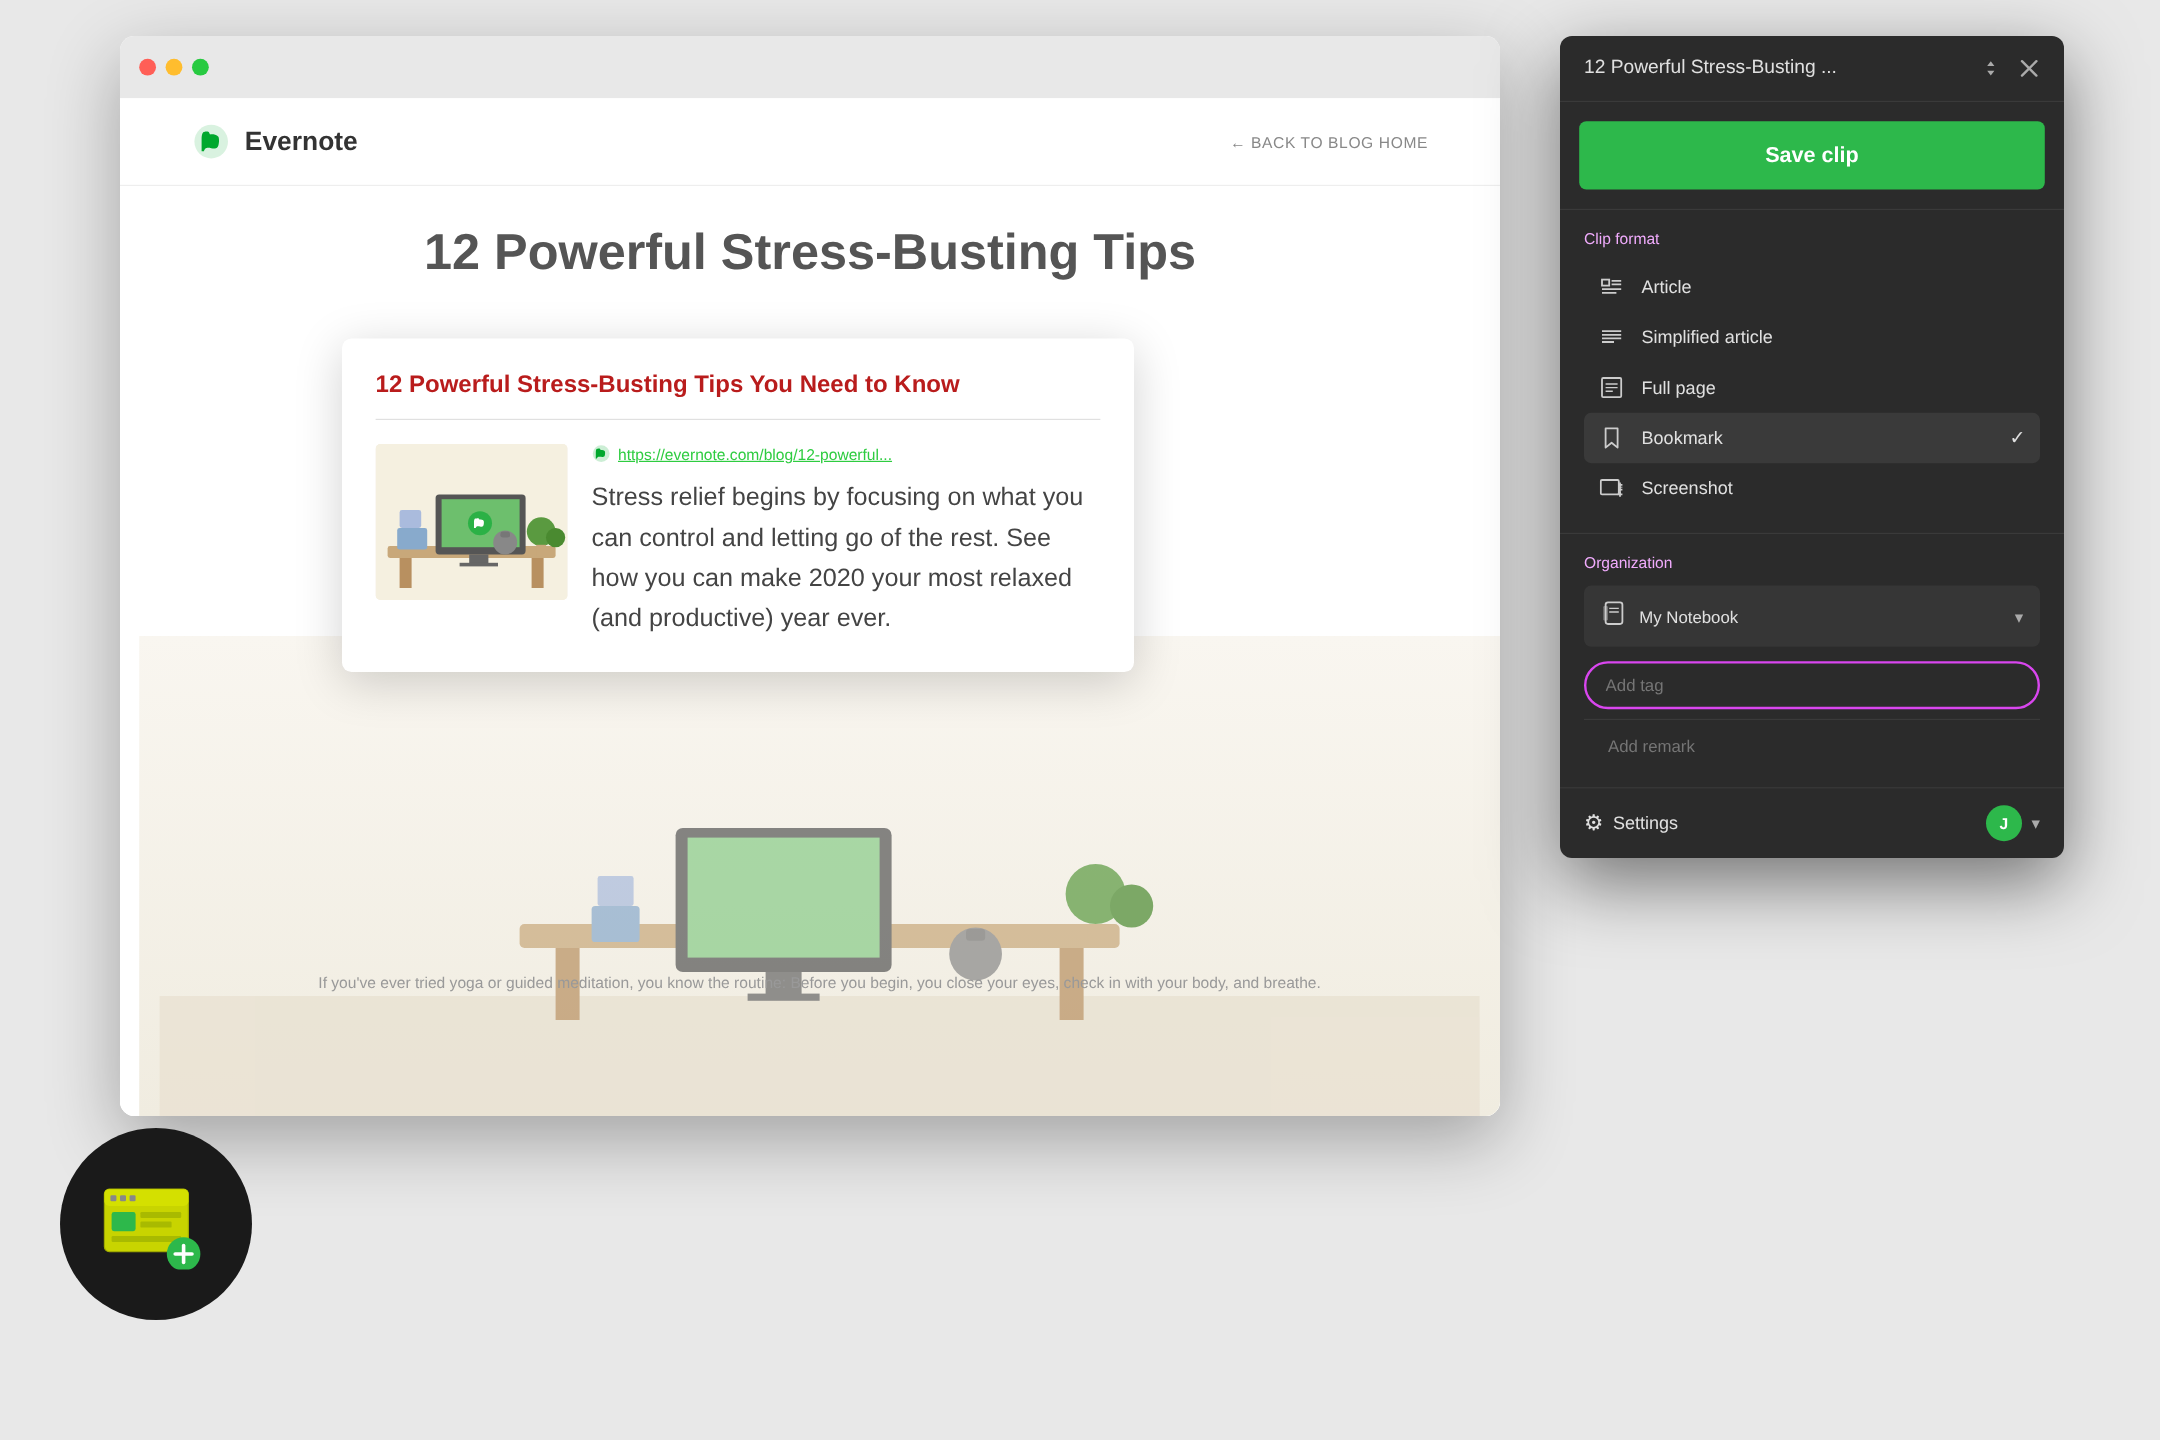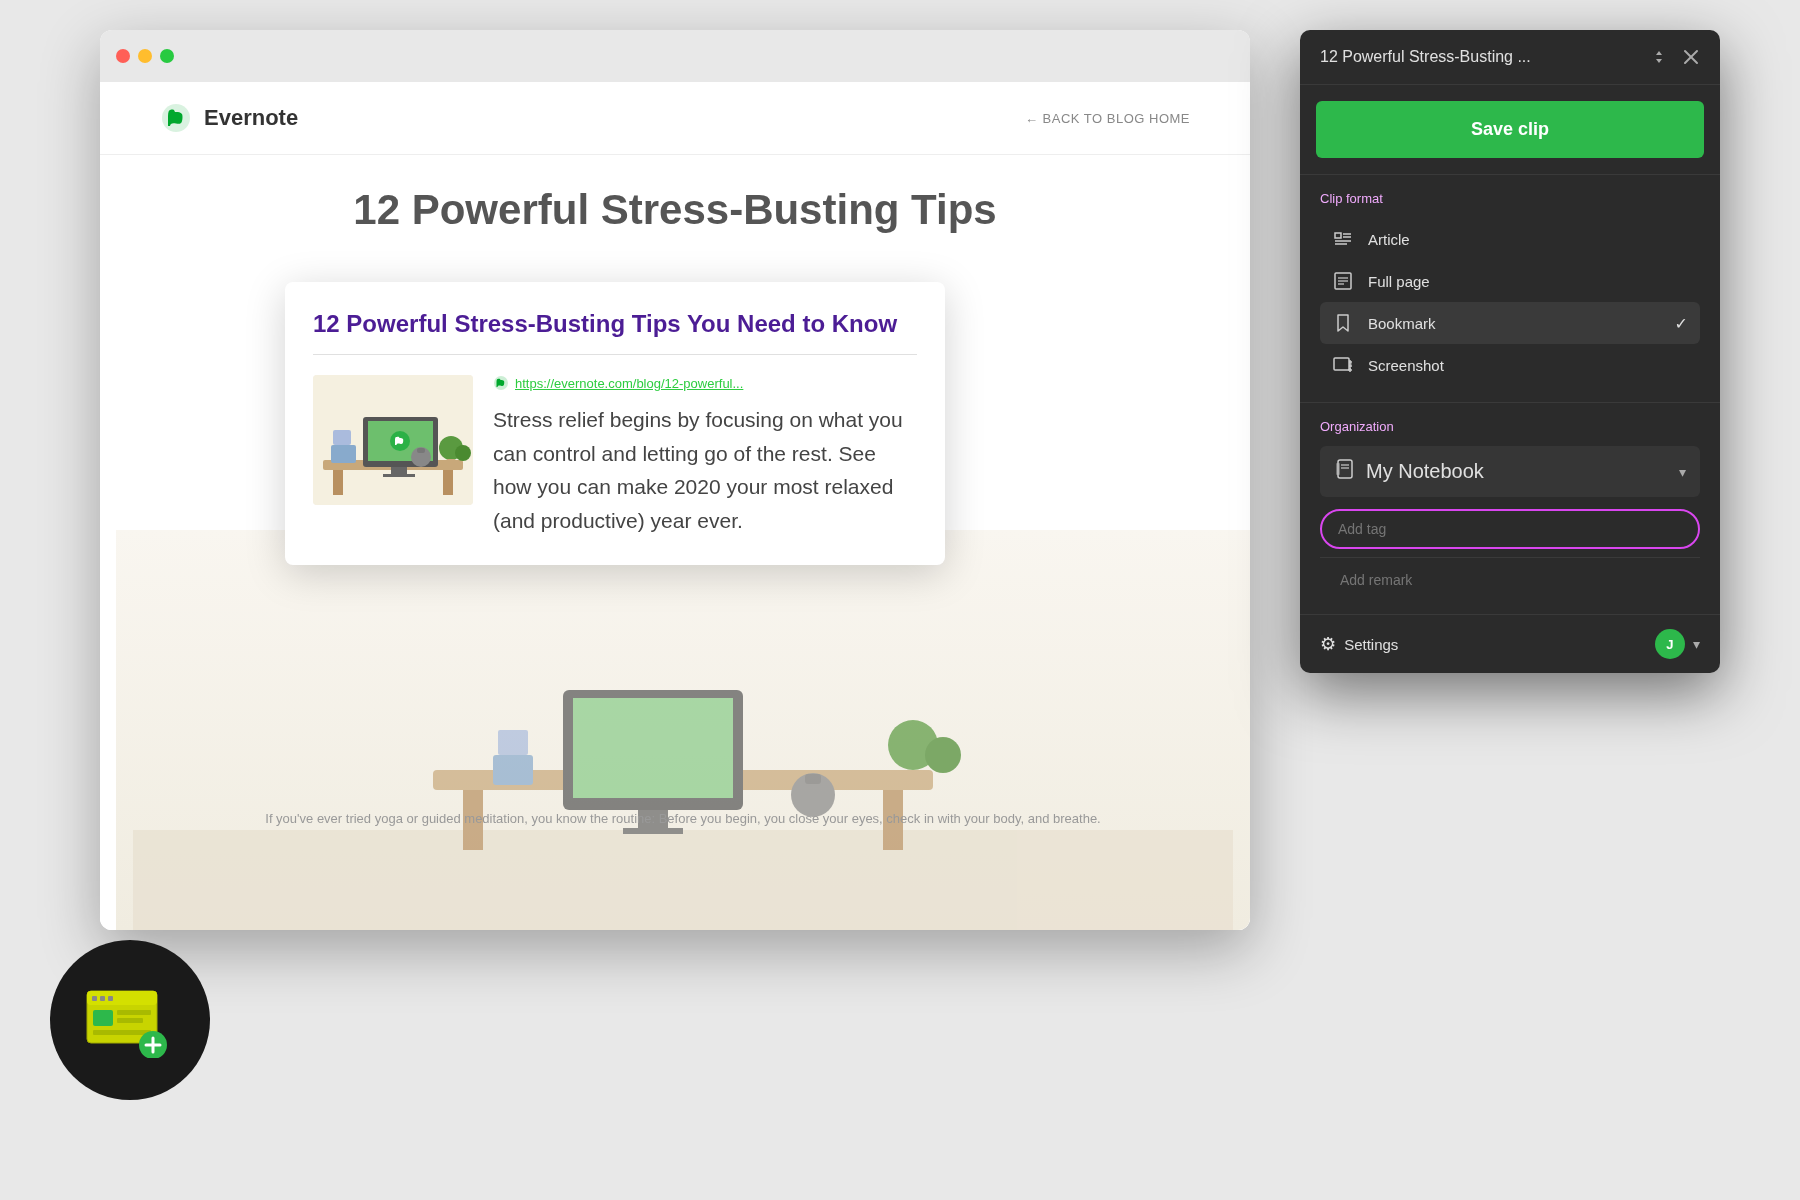--- a/index.html
+++ b/index.html
@@ -114,23 +114,23 @@
       left: 185px;
       width: 660px;
       background: #fff;
       border-radius: 8px;
       box-shadow: 0 8px 40px rgba(0,0,0,0.18);
       padding: 28px;
       z-index: 10;
     }
 
     .preview-card-title {
-      font-size: 24px;
+      font-size: 20px;
       font-weight: 700;
-      color: #4c1d95;
+      color: #b91c1c;
       margin-bottom: 16px;
     }
 
     .preview-divider {
       border: none;
       border-top: 1px solid #e0e0e0;
       margin-bottom: 20px;
     }
 
     .preview-content {
@@ -330,21 +330,21 @@
       gap: 10px;
       margin-bottom: 12px;
     }
 
     .notebook-icon {
       font-size: 18px;
       color: #ccc;
     }
 
     .notebook-name {
-      font-size: 20px;
+      font-size: 14px;
       color: #e0e0e0;
       flex: 1;
     }
 
     .notebook-chevron {
       color: #aaa;
       font-size: 14px;
     }
 
     .tag-input {
@@ -575,20 +575,31 @@
           <rect x="2" y="4" width="6" height="5" fill="none" stroke="#ccc" stroke-width="1.5"></rect>
           <line x1="10" y1="5" x2="18" y2="5" stroke="#ccc" stroke-width="1.5"></line>
           <line x1="10" y1="8" x2="18" y2="8" stroke="#ccc" stroke-width="1.5"></line>
           <line x1="2" y1="12" x2="18" y2="12" stroke="#ccc" stroke-width="1.5"></line>
           <line x1="2" y1="15" x2="14" y2="15" stroke="#ccc" stroke-width="1.5"></line>
         </svg>
       </span>
       <span class="format-label">Article</span>
     </div>
 
+    <div class="format-item">
+      <span class="format-icon">
+        <svg width="20" height="20" viewBox="0 0 20 20">
+          <line x1="2" y1="5" x2="18" y2="5" stroke="#ccc" stroke-width="1.5"></line>
+          <line x1="2" y1="8" x2="18" y2="8" stroke="#ccc" stroke-width="1.5"></line>
+          <line x1="2" y1="11" x2="18" y2="11" stroke="#ccc" stroke-width="1.5"></line>
+          <line x1="2" y1="14" x2="12" y2="14" stroke="#ccc" stroke-width="1.5"></line>
+        </svg>
+      </span>
+      <span class="format-label">Simplified article</span>
+    </div>
 
     <div class="format-item">
       <span class="format-icon">
         <svg width="20" height="20" viewBox="0 0 20 20">
           <rect x="2" y="2" width="16" height="16" rx="1" fill="none" stroke="#ccc" stroke-width="1.5"></rect>
           <line x1="5" y1="7" x2="15" y2="7" stroke="#ccc" stroke-width="1.2"></line>
           <line x1="5" y1="10" x2="15" y2="10" stroke="#ccc" stroke-width="1.2"></line>
           <line x1="5" y1="13" x2="11" y2="13" stroke="#ccc" stroke-width="1.2"></line>
         </svg>
       </span>

